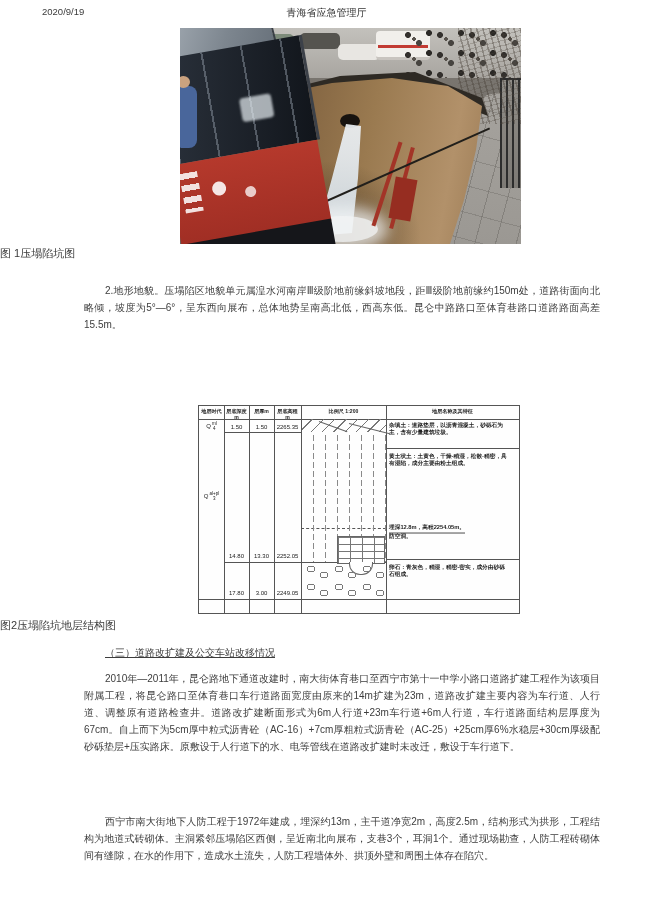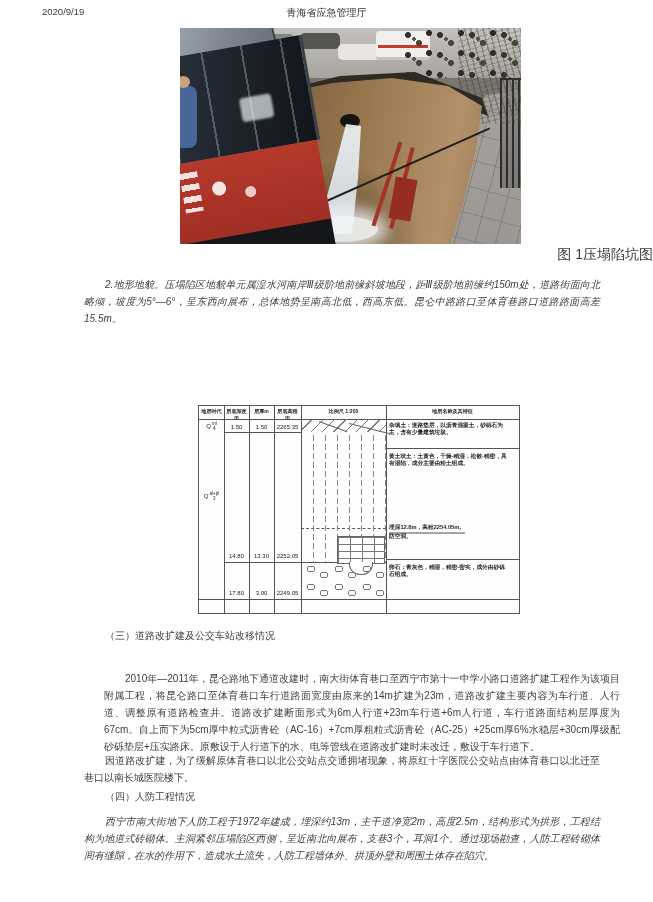--- a/index.html
+++ b/index.html
@@ -61,21 +61,21 @@
   .ph-bus-broken{position:absolute;left:96px;top:52px;width:32px;height:24px;background:rgba(230,236,241,.7);border-radius:4px;filter:blur(1px);}
   .ph-bus-red{position:absolute;left:14px;top:106px;width:152px;height:82px;background:linear-gradient(#b5392c,#a02e24);}
   .ph-bus-logo1{position:absolute;left:40px;top:24px;width:14px;height:14px;border-radius:50%;background:rgba(255,255,255,.88);}
   .ph-bus-logo2{position:absolute;left:72px;top:34px;width:11px;height:11px;border-radius:50%;background:rgba(255,255,255,.75);}
   .ph-bus-mark{position:absolute;left:10px;top:10px;width:18px;height:40px;background:repeating-linear-gradient(to bottom,rgba(255,255,255,.85) 0 6px,rgba(0,0,0,0) 6px 12px);}
   .ph-bus-skirt{position:absolute;left:8px;top:186px;width:158px;height:34px;background:#15161a;}
   .ph-person{position:absolute;left:-5px;top:58px;width:22px;height:62px;background:#49669b;border-radius:8px;}
   .ph-person-head{position:absolute;left:2px;top:-10px;width:13px;height:12px;background:#caa27f;border-radius:50%;}
 
   
-  .caption{position:absolute;left:0;width:100%;text-align:right;font-size:14px;color:#3a3a3a;}
+  .caption{position:absolute;left:0;width:100%;text-align:left;font-size:11px;color:#3a3a3a;}
   .para{position:absolute;left:84px;width:516px;font-size:10px;line-height:17px;text-align:justify;text-indent:21px;color:#3d3d3d;}
   .heading{position:absolute;left:84px;width:516px;font-size:10px;line-height:15px;text-indent:21px;color:#3d3d3d;}
 
   
   .diag-title{position:absolute;left:0;top:390px;width:100%;text-align:center;font-size:10.5px;font-weight:bold;color:#222;}
   .diagram{position:absolute;left:198px;top:405px;width:320px;height:207px;border:1px solid #555;background:#fefefe;font-size:6px;color:#222;}
   .dg-vline{position:absolute;top:0;width:0;border-left:1px solid #555;}
   .dg-hline{position:absolute;height:0;border-top:1px solid #555;}
   .dg-dash{position:absolute;height:0;border-top:1px dashed #555;}
   .dg-cell{position:absolute;text-align:center;line-height:7px;}
@@ -145,21 +145,21 @@
       </div>
       <div class="ph-bus-skirt"></div>
     </div>
     <div class="ph-person">
       <div class="ph-person-head"></div>
     </div>
   </div>
 
   <div class="caption" style="top:246px;">图 1压塌陷坑图</div>
 
-  <div class="para" style="top:276px;font-style:italic;">2.地形地貌。压塌陷区地貌单元属湟水河南岸Ⅲ级阶地前缘斜坡地段，距Ⅲ级阶地前缘约150m处，道路街面向北略倾，坡度为5°—6°，呈东西向展布，总体地势呈南高北低，西高东低。昆仑中路路口至体育巷路口道路路面高差15.5m。</div>
+  <div class="para" style="top:282px;">2.地形地貌。压塌陷区地貌单元属湟水河南岸Ⅲ级阶地前缘斜坡地段，距Ⅲ级阶地前缘约150m处，道路街面向北略倾，坡度为5°—6°，呈东西向展布，总体地势呈南高北低，西高东低。昆仑中路路口至体育巷路口道路路面高差15.5m。</div>
 
 
   <div class="diagram">
 
     <div class="dg-vline" style="left:25px;height:207px;"></div>
     <div class="dg-vline" style="left:50px;height:207px;"></div>
     <div class="dg-vline" style="left:75px;height:207px;"></div>
     <div class="dg-vline" style="left:102px;height:207px;"></div>
     <div class="dg-vline" style="left:187px;height:207px;"></div>
 
@@ -213,21 +213,20 @@
 
     <div class="dg-desc" style="top:16px;">杂填土：道路垫层，以沥青混凝土，砂砾石为主，含有少量建筑垃圾。</div>
     <div class="dg-desc" style="top:47px;">黄土状土：土黄色，干燥-稍湿，松散-稍密，具有湿陷，成分主要由粉土组成。</div>
     <div class="dg-note" style="top:118px;">
       <span class="underlined">埋深12.8m，高程2254.05m。</span><br>
       <span>防空洞。</span>
     </div>
     <div class="dg-desc" style="top:158px;">卵石：青灰色，稍湿，稍密-密实，成分由砂砾石组成。</div>
   </div>
 
-
-  <div class="heading" style="top:628px;">（三）道路改扩建及公交车站改移情况</div>
-  <div class="para" style="top:670px;margin-left:20px;">2010年—2011年，昆仑路地下通道改建时，南大街体育巷口至西宁市第十一中学小路口道路扩建工程作为该项目附属工程，将昆仑路口至体育巷口车行道路面宽度由原来的14m扩建为23m，道路改扩建主要内容为车行道、人行道、调整原有道路检查井。道路改扩建断面形式为6m人行道+23m车行道+6m人行道，车行道路面结构层厚度为67cm。自上而下为5cm厚中粒式沥青砼（AC-16）+7cm厚粗粒式沥青砼（AC-25）+25cm厚6%水稳层+30cm厚级配砂砾垫层+压实路床。原敷设于人行道下的水、电等管线在道路改扩建时未改迁，敷设于车行道下。</div>
-  <div class="para" style="top:752px;">因道路改扩建，为了缓解原体育巷口以北公交站点交通拥堵现象，将原红十字医院公交站点由体育巷口以北迁至巷口以南长城医院楼下。</div>
-
-  <div class="heading" style="top:789px;">（四）人防工程情况</div>
-  <div class="para" style="top:813px;font-style:italic;">西宁市南大街地下人防工程于1972年建成，埋深约13m，主干道净宽2m，高度2.5m，结构形式为拱形，工程结构为地道式砖砌体。主洞紧邻压塌陷区西侧，呈近南北向展布，支巷3个，耳洞1个。通过现场勘查，人防工程砖砌体间有缝隙，在水的作用下，造成水土流失，人防工程墙体外、拱顶外壁和周围土体存在陷穴。</div>
+  <div class="caption" style="top:618px;">图2压塌陷坑地层结构图</div>
+
+  <div class="heading" style="top:645px;text-decoration:underline;">（三）道路改扩建及公交车站改移情况</div>
+  <div class="para" style="top:670px;">2010年—2011年，昆仑路地下通道改建时，南大街体育巷口至西宁市第十一中学小路口道路扩建工程作为该项目附属工程，将昆仑路口至体育巷口车行道路面宽度由原来的14m扩建为23m，道路改扩建主要内容为车行道、人行道、调整原有道路检查井。道路改扩建断面形式为6m人行道+23m车行道+6m人行道，车行道路面结构层厚度为67cm。自上而下为5cm厚中粒式沥青砼（AC-16）+7cm厚粗粒式沥青砼（AC-25）+25cm厚6%水稳层+30cm厚级配砂砾垫层+压实路床。原敷设于人行道下的水、电等管线在道路改扩建时未改迁，敷设于车行道下。</div>
+
+  <div class="para" style="top:813px;">西宁市南大街地下人防工程于1972年建成，埋深约13m，主干道净宽2m，高度2.5m，结构形式为拱形，工程结构为地道式砖砌体。主洞紧邻压塌陷区西侧，呈近南北向展布，支巷3个，耳洞1个。通过现场勘查，人防工程砖砌体间有缝隙，在水的作用下，造成水土流失，人防工程墙体外、拱顶外壁和周围土体存在陷穴。</div>
 
 </div>
 
 </body></html>

